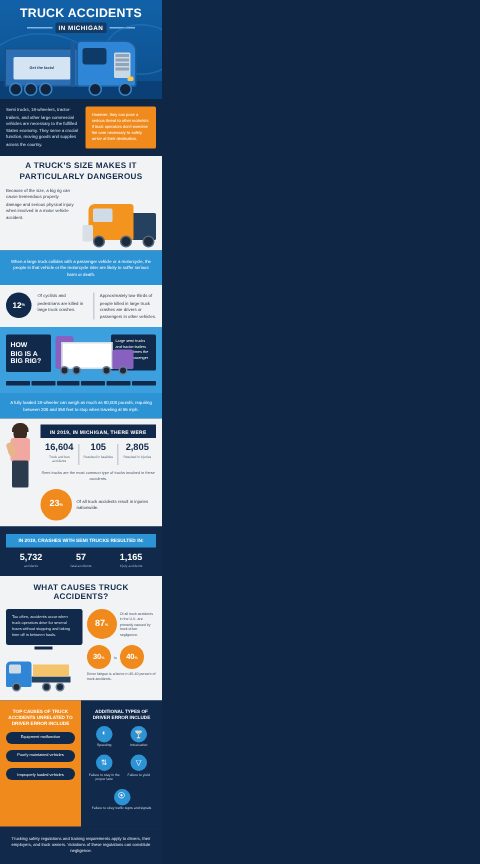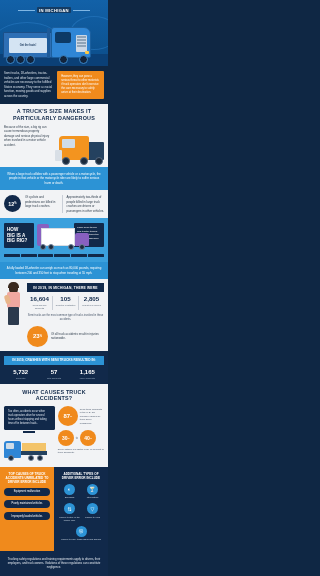--- a/index.html
+++ b/index.html
@@ -193,20 +193,21 @@
   .closing p { font-size:2.8px; color:#e3e9f0; line-height:1.6; text-align:center; }
 
   .footer { background:#16263d; padding:6px 5px; display:flex; gap:5px; align-items:center; }
 </style>
 </head>
 <body>
 
 <div class="page">
 
   <div class="hero">
+    <div class="hero-title">TRUCK ACCIDENTS</div>
     <div class="hero-sub-wrap">
       <span class="rule"></span>
       <span class="hero-sub">IN MICHIGAN</span>
       <span class="rule"></span>
     </div>
     <div class="hero-art">
       <span class="swoosh sw1"></span>
       <span class="swoosh sw2"></span>
       <div class="road"></div>
       <div class="truck">

